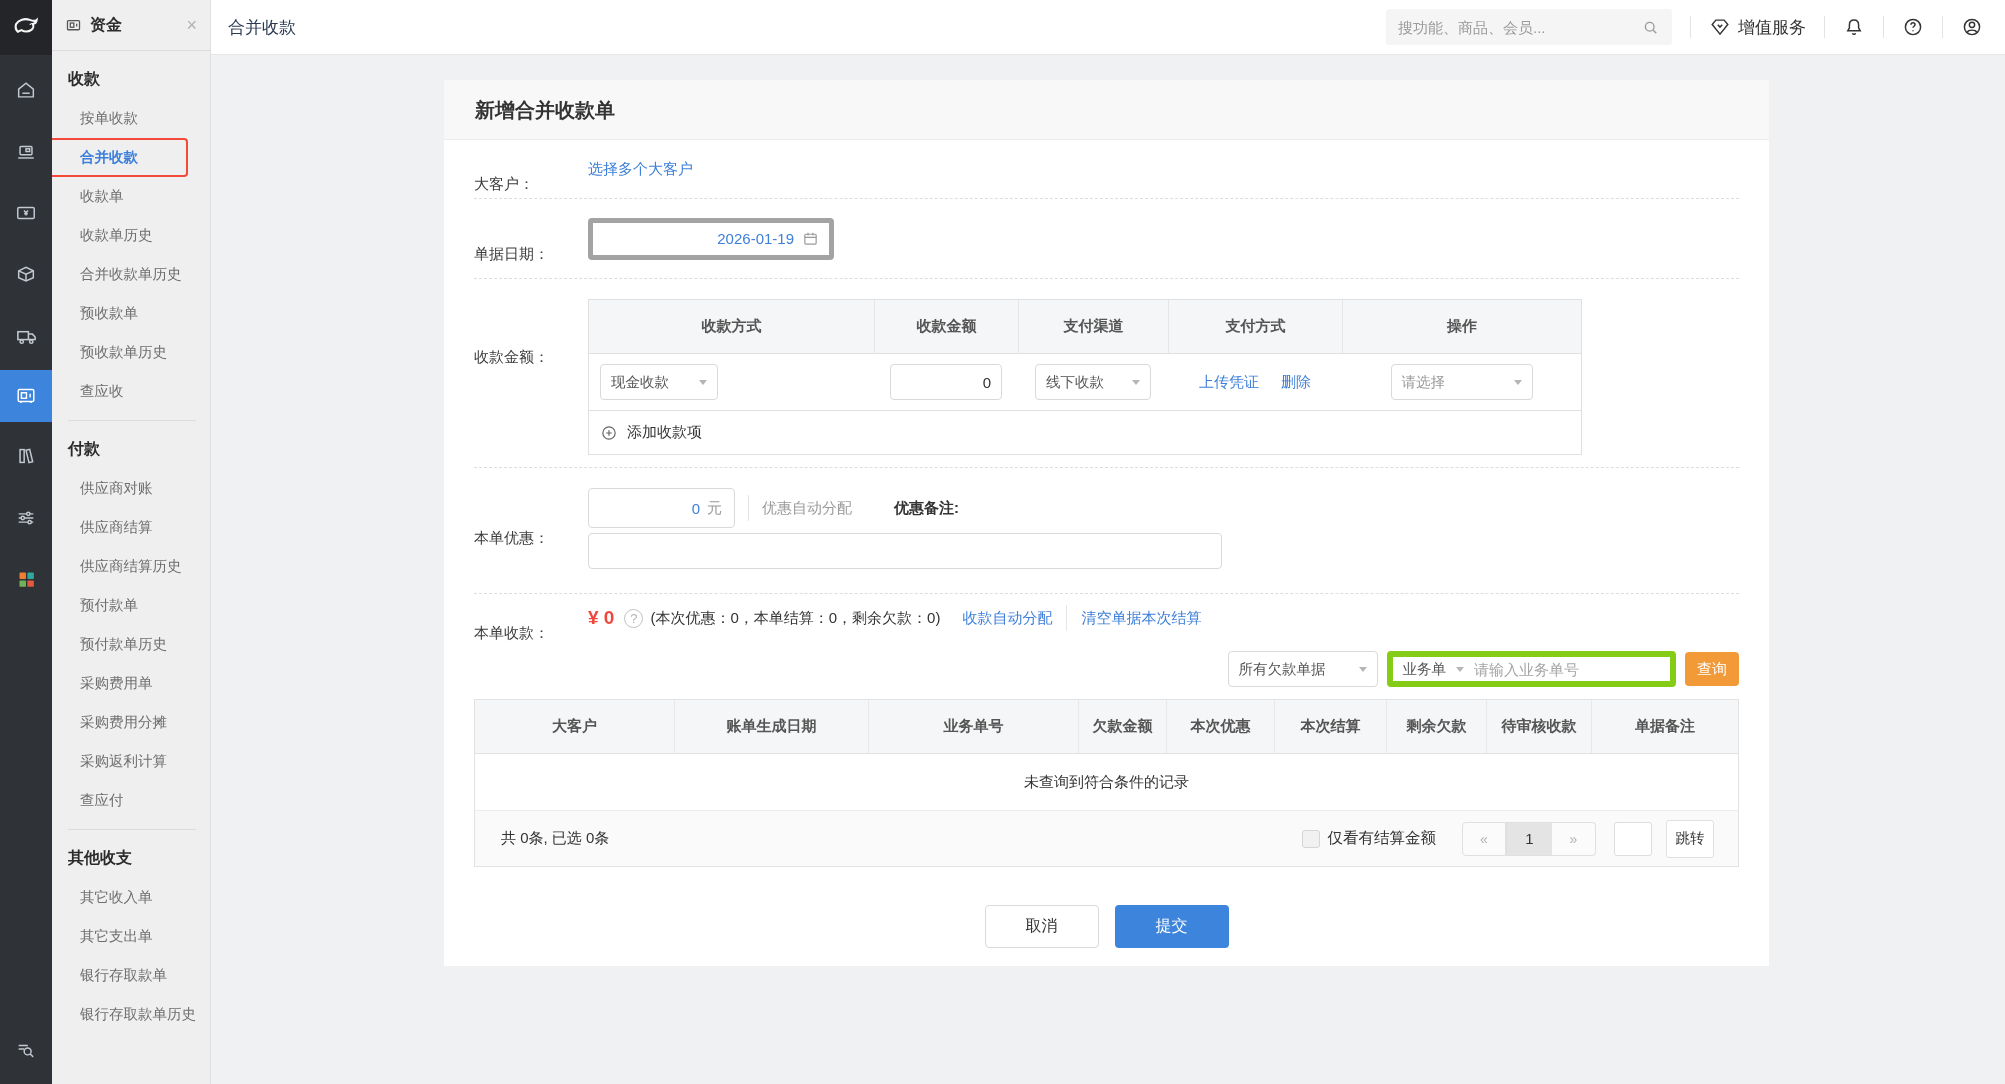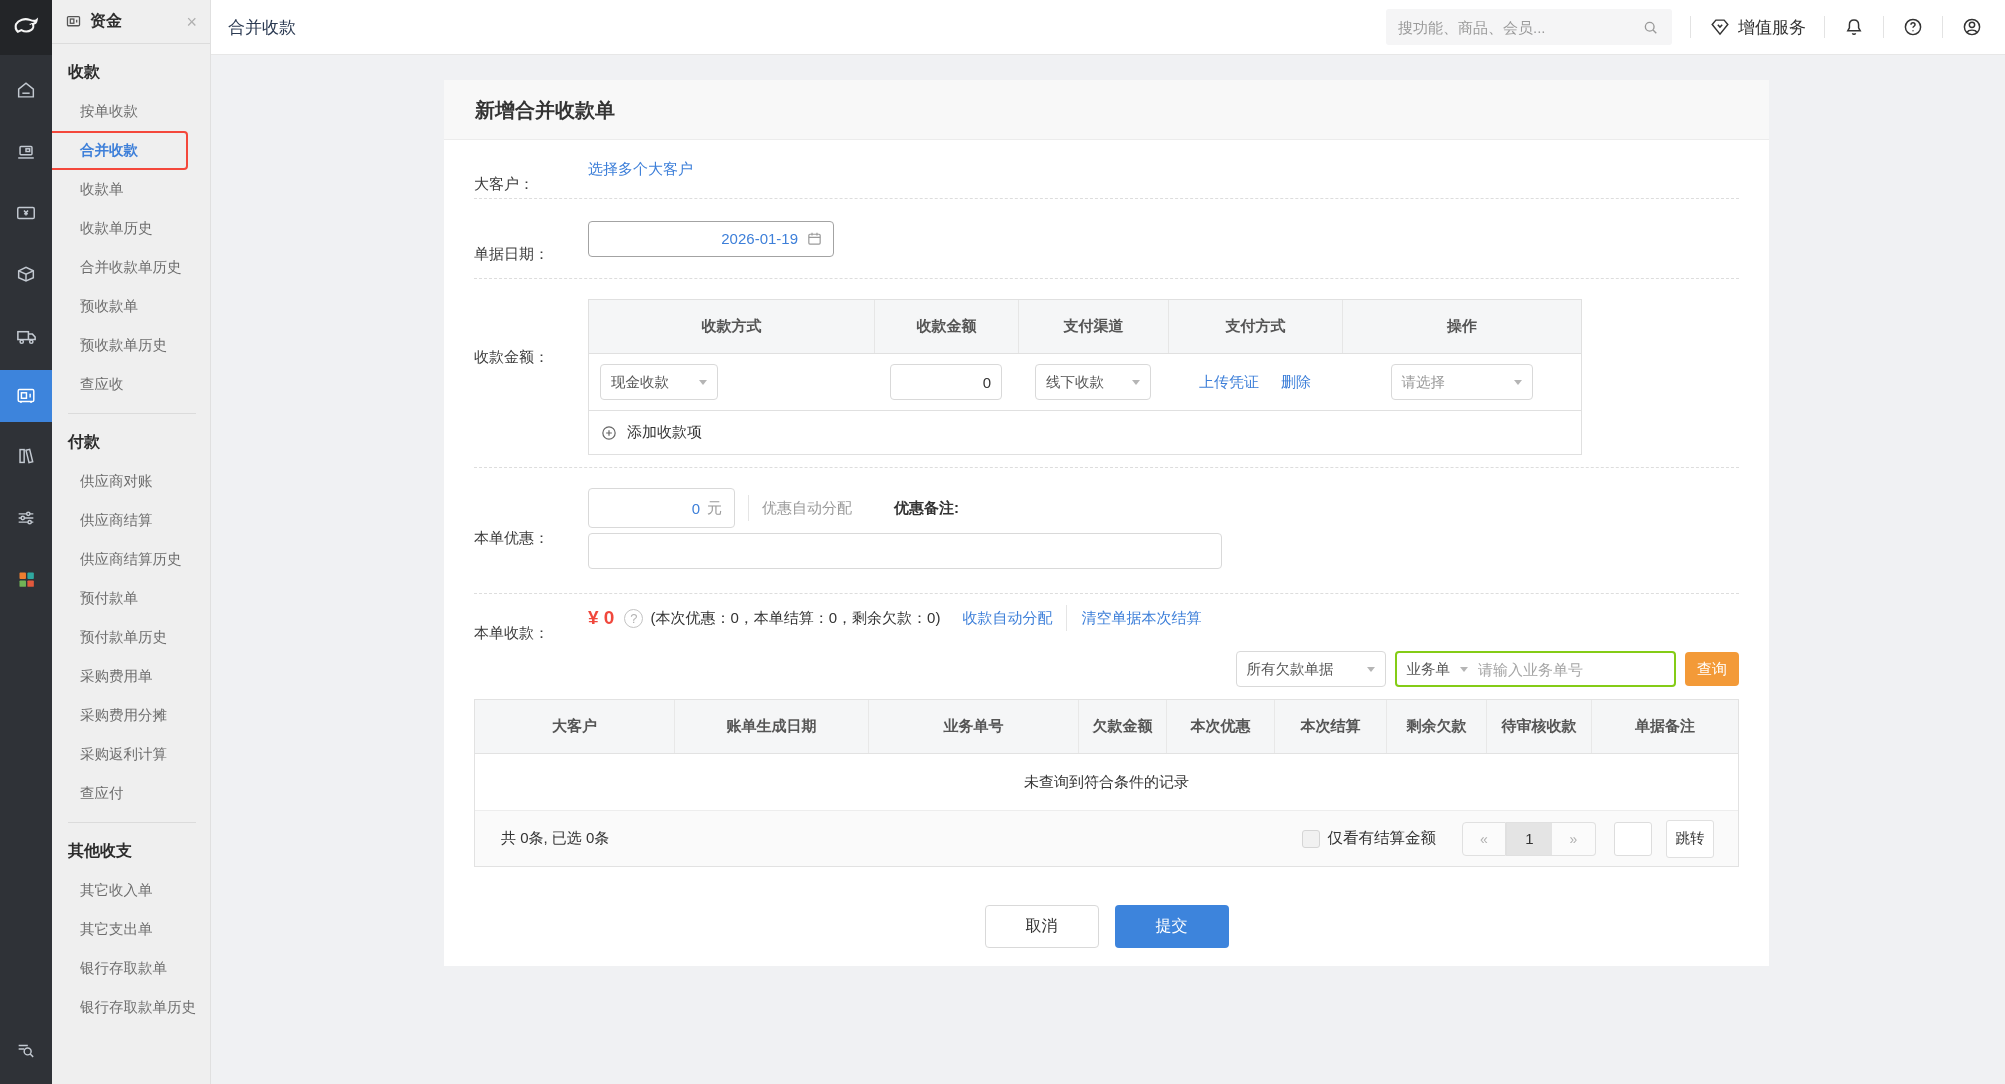--- a/index.html
+++ b/index.html
@@ -10,21 +10,21 @@
     font-size:15px;
   }
   
   .rail { position:absolute; left:0; top:0; width:52px; height:1084px; background:#2f3237; z-index:30; }
   .rail-logo { width:52px; height:55px; background:#232528; display:flex; align-items:center; justify-content:center; color:#f5f5f5; }
   .rail-icon { position:absolute; left:0; width:52px; height:52px; display:flex; align-items:center; justify-content:center; color:#c3c9d1; cursor:pointer; }
   .rail-icon.active { background:#3d84dc; color:#ffffff; }
   .rail-icon svg { display:block; }
   
   .sidebar { position:absolute; left:52px; top:0; width:159px; height:1084px; background:#efefef; border-right:1px solid #e0e0e0; z-index:20; }
-  .sidebar-header { height:44px; border-bottom:1px solid #dcdcdc; display:flex; align-items:center; padding:0 13px; color:#333; }
+  .sidebar-header { height:51px; border-bottom:1px solid #dcdcdc; display:flex; align-items:center; padding:0 13px; color:#333; }
   .sidebar-header .sh-icon { color:#555; display:flex; margin-right:8px; }
   .sidebar-header .sh-title { font-size:16px; font-weight:bold; color:#2e2e2e; }
   .sidebar-header .sh-close { margin-left:auto; color:#b0b0b0; font-size:18px; cursor:pointer; line-height:1; }
   .menu { padding-top:8px; }
   .group-header { height:40px; line-height:40px; padding-left:16px; font-size:16px; font-weight:bold; color:#2b2b2b; }
   .menu-item { position:relative; height:39px; line-height:39px; padding-left:28px; font-size:14.5px; color:#6e6e6e; cursor:pointer; white-space:nowrap; }
   .menu-item.active { color:#3d7fd9; font-weight:bold; }
   .red-box { position:absolute; left:-5px; top:0; width:141px; height:39px; border:2px solid #f4483b; border-radius:4px; pointer-events:none; }
   .menu-divider { height:1px; background:#dbdbdb; margin:9px 14px 8px 16px; }
   
@@ -41,21 +41,21 @@
   
   .main { position:absolute; left:211px; top:55px; right:0; bottom:0; background:#f0f1f3; overflow:hidden; }
   .card { position:absolute; left:233px; top:25px; width:1325px; height:886px; background:#fff; }
   .card-header { height:60px; background:#f8f8f8; border-bottom:1px solid #ececec; line-height:60px; padding-left:31px; font-size:20px; font-weight:bold; color:#333; }
   .card-body { padding:0 30px; }
   .form-row { display:flex; align-items:center; }
   .f-label { width:114px; flex:0 0 114px; font-size:15px; color:#3c3c3c;margin-top:31px; }
   .dashed { border-top:1px dashed #ddd; }
   .blue-link { color:#3d7fd9; cursor:pointer; font-size:15px; }
   
-  .date-box { width:246px; height:36px; border:1px solid #a3a3a3; border-radius:4px; display:flex; align-items:center; justify-content:flex-end; padding:16px 10px; cursor:pointer; background:#fff; }
+  .date-box { width:246px; height:36px; border:5px solid #a3a3a3; border-radius:4px; display:flex; align-items:center; justify-content:flex-end; padding:16px 10px; cursor:pointer; background:#fff; }
   .date-box .date-text { color:#3d7fd9; font-size:15px; }
   .date-box .cal { color:#9a9a9a; display:flex; margin-left:8px; }
   
   .sel { height:36px; border:1px solid #d9d9d9; border-radius:4px; background:#fff; display:flex; align-items:center; padding:0 10px; font-size:14.5px; color:#555; cursor:pointer; }
   .caret { width:0; height:0; border-left:4.5px solid transparent; border-right:4.5px solid transparent; border-top:5.5px solid #b5b5b5; margin-left:auto; }
   .txt-input { height:36px; border:1px solid #d9d9d9; border-radius:4px; background:#fff; font-size:15px; color:#333; padding:0 10px; outline:none; font-family:inherit; }
   
   .pay-table { width:994px; border:1px solid #e0e0e0; }
   .pt-head { display:grid; grid-template-columns:285px 144px 150px 174px 1fr; background:#f5f6f7; height:54px; border-bottom:1px solid #e0e0e0; }
   .pt-head > div { display:flex; align-items:center; justify-content:center; font-size:15px; color:#555; font-weight:bold; border-left:1px solid #e6e6e6; }
@@ -67,21 +67,21 @@
   
   .disc-box { width:147px; height:40px; border:1px solid #d9d9d9; border-radius:4px; display:flex; align-items:center; justify-content:flex-end; padding:0 12px; gap:7px; }
   .disc-box .dv { color:#3d7fd9; font-size:15px; }
   .disc-box .du { color:#9a9a9a; font-size:15px; }
   .v-sep { width:1px; height:26px; background:#e5e5e5; }
   
   .receipt-amt { color:#f0473c; font-weight:bold; font-size:19px; margin-right:10px; white-space:nowrap; }
   .q-circle { width:19px; height:19px; border:1px solid #c3c3c3; border-radius:50%; color:#b3b3b3; font-size:13px; display:flex; align-items:center; justify-content:center; margin-right:7px; flex:0 0 auto; }
   
   .filter-row { display:flex; justify-content:flex-end; align-items:center; padding:9px 0 12px 0; gap:9px; }
-  .combo-group { display:flex; align-items:center; height:36px; border:2px solid #84cc16; border-radius:4px; background:#fff; }
+  .combo-group { display:flex; align-items:center; height:36px; border:6px solid #84cc16; border-radius:4px; background:#fff; }
   .combo-group .cg-sel { display:flex; align-items:center; gap:8px; padding:0 10px; font-size:14.5px; color:#555; cursor:pointer; height:100%; }
   .combo-group input { border:none; outline:none; width:196px; font-size:15px; color:#333; font-family:inherit; background:transparent; padding-right:8px; }
   .combo-group input::placeholder { color:#a5a5a5; }
   .btn-query { width:54px; height:34px; background:#f39a38; color:#fff; border:none; border-radius:4px; font-size:15px; cursor:pointer; font-family:inherit; }
   
   .doc-table { width:1265px; border:1px solid #e2e2e2; }
   .dt-head { display:grid; grid-template-columns:199px 194px 210px 88px 108px 112px 100px 105px 1fr; height:54px; background:#f5f6f7; border-bottom:1px solid #e2e2e2; }
   .dt-head > div { display:flex; align-items:center; justify-content:center; font-size:15px; font-weight:bold; color:#555; border-left:1px solid #e8e8e8; white-space:nowrap; }
   .dt-head > div:first-child { border-left:none; }
   .dt-empty { height:56px; display:flex; align-items:center; justify-content:center; font-size:15px; color:#333; }

